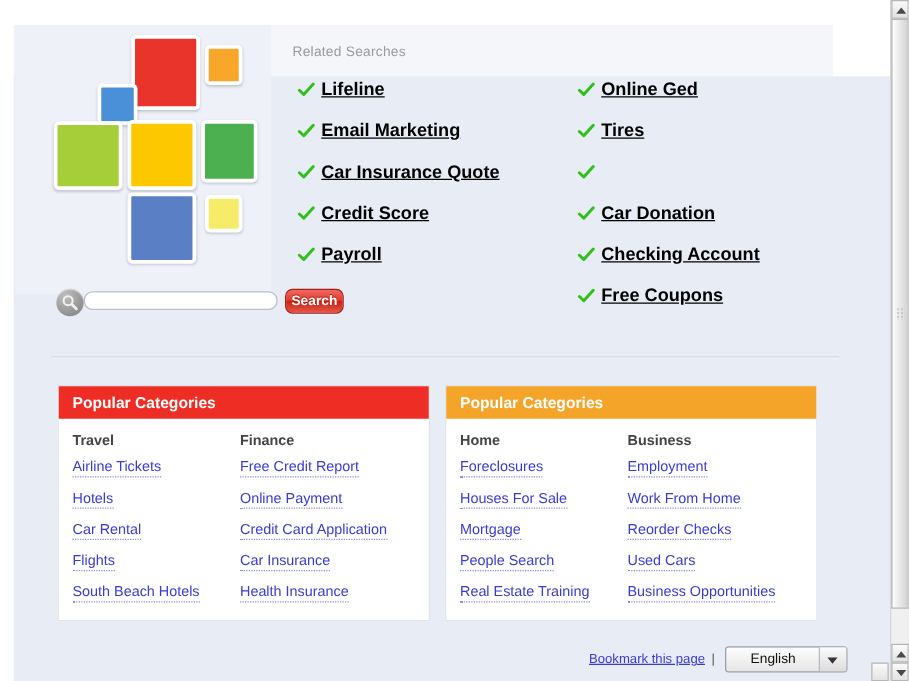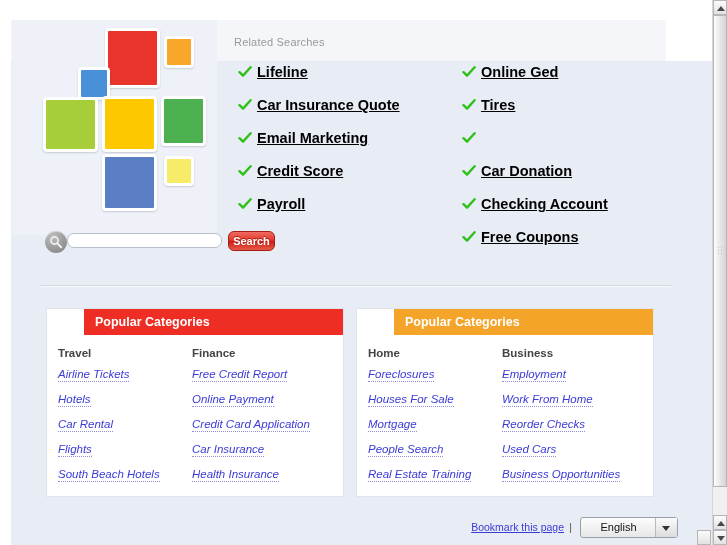--- a/index.html
+++ b/index.html
@@ -182,21 +182,20 @@
   #cat-panel-0 { left: 46px; }
   #cat-panel-1 { left: 356px; }
   .cat-header {
     height: 26px;
     line-height: 26px;
     padding-left: 11px;
     color: #ffffff;
     font-size: 12.5px;
     font-weight: bold;
     box-sizing: border-box;
-    margin-left: 37px;
   }
   .cat-body {
     padding: 12px 0 14px 11px;
     display: flex;
   }
   .cat-group { width: 134px; }
   .cat-group-title {
     font-size: 11.5px;
     font-weight: bold;
     color: #444444;
@@ -206,21 +205,20 @@
     display: block;
     font-size: 11.5px;
     color: #3a3ad6;
     text-decoration: none;
     border-bottom: 1px dotted #8f8fdd;
     margin-bottom: 11px;
     width: fit-content;
     cursor: pointer;
     line-height: 12px;
     padding-bottom: 1px;
-    font-style: italic;
   }
   .cat-link:last-child { margin-bottom: 0; }
 
   
   #footer {
     position: absolute;
     left: 0; bottom: 6px;
     width: 700px;
     height: 22px;
   }
@@ -371,27 +369,27 @@
       <div class="rs-item">
         <span class="rs-check"><svg width="14" height="14" viewBox="0 0 14 14">
             <path d="M1.5 7.2 L5 10.6 L12.6 2.2" fill="none" stroke="#2fc11a" stroke-width="2.4" stroke-linecap="round" stroke-linejoin="round"></path>
           </svg></span>
         <span class="rs-link">Lifeline</span>
       </div>
       <div class="rs-item">
         <span class="rs-check"><svg width="14" height="14" viewBox="0 0 14 14">
             <path d="M1.5 7.2 L5 10.6 L12.6 2.2" fill="none" stroke="#2fc11a" stroke-width="2.4" stroke-linecap="round" stroke-linejoin="round"></path>
           </svg></span>
+        <span class="rs-link">Email Marketing</span>
+      </div>
+      <div class="rs-item">
+        <span class="rs-check"><svg width="14" height="14" viewBox="0 0 14 14">
+            <path d="M1.5 7.2 L5 10.6 L12.6 2.2" fill="none" stroke="#2fc11a" stroke-width="2.4" stroke-linecap="round" stroke-linejoin="round"></path>
+          </svg></span>
         <span class="rs-link">Car Insurance Quote</span>
-      </div>
-      <div class="rs-item">
-        <span class="rs-check"><svg width="14" height="14" viewBox="0 0 14 14">
-            <path d="M1.5 7.2 L5 10.6 L12.6 2.2" fill="none" stroke="#2fc11a" stroke-width="2.4" stroke-linecap="round" stroke-linejoin="round"></path>
-          </svg></span>
-        <span class="rs-link">Email Marketing</span>
       </div>
       <div class="rs-item">
         <span class="rs-check"><svg width="14" height="14" viewBox="0 0 14 14">
             <path d="M1.5 7.2 L5 10.6 L12.6 2.2" fill="none" stroke="#2fc11a" stroke-width="2.4" stroke-linecap="round" stroke-linejoin="round"></path>
           </svg></span>
         <span class="rs-link">Credit Score</span>
       </div>
       <div class="rs-item">
         <span class="rs-check"><svg width="14" height="14" viewBox="0 0 14 14">
             <path d="M1.5 7.2 L5 10.6 L12.6 2.2" fill="none" stroke="#2fc11a" stroke-width="2.4" stroke-linecap="round" stroke-linejoin="round"></path>

